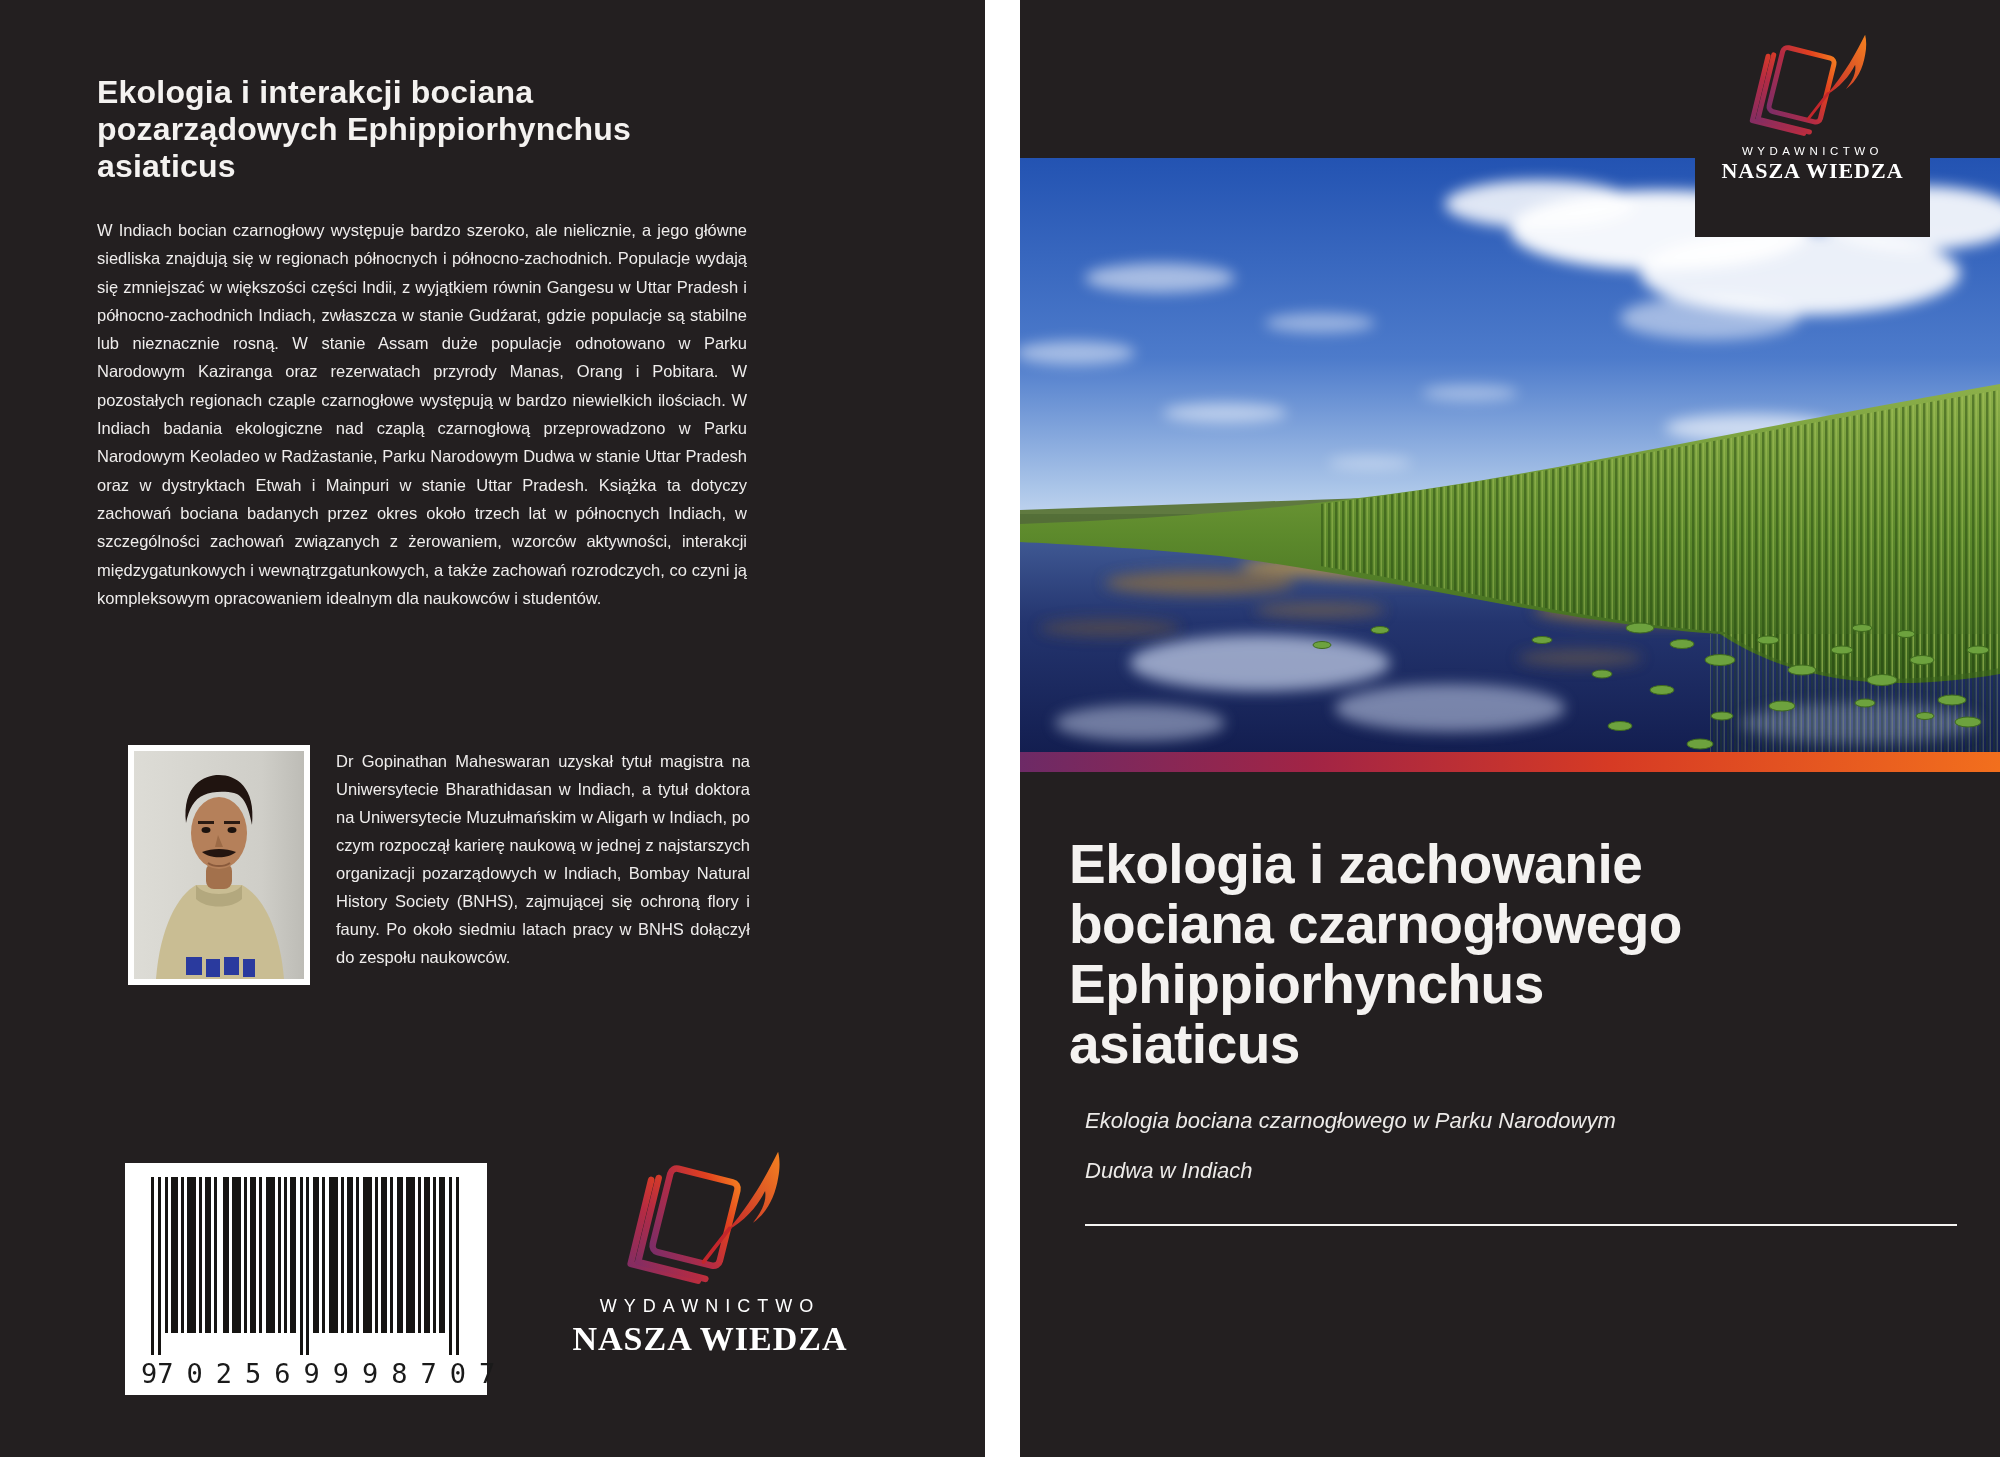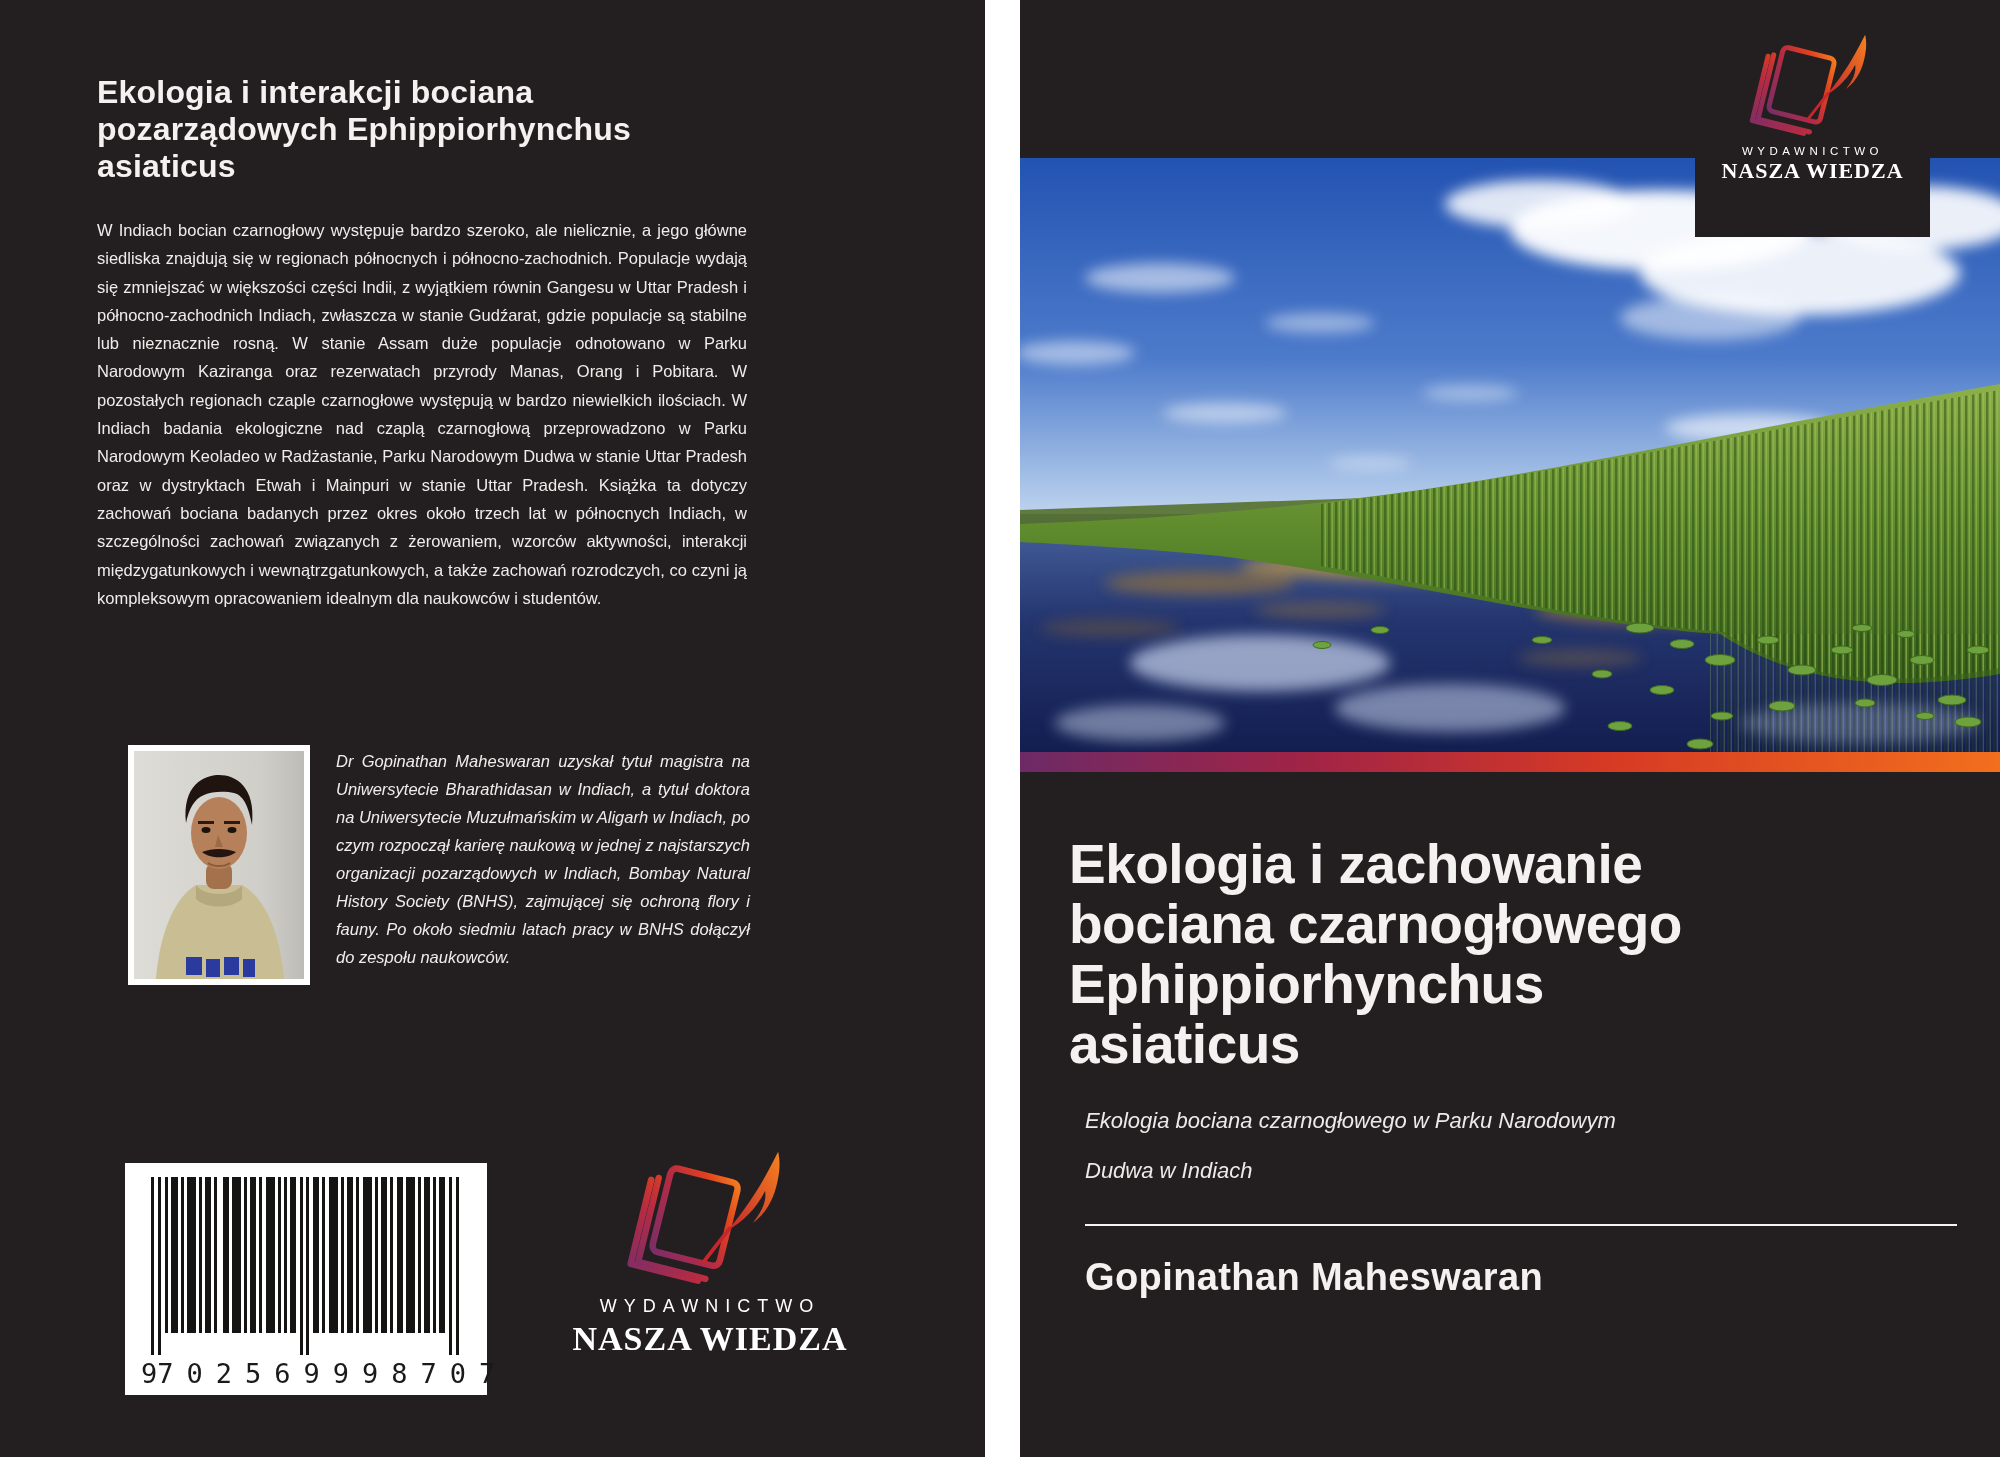--- a/index.html
+++ b/index.html
@@ -9,21 +9,21 @@
     font-family:"Liberation Sans", sans-serif;
     -webkit-font-smoothing:antialiased;
   }
   .abs{position:absolute;}
 
   
   .back-cover{left:0; top:0; width:985px; height:1457px; background:#231f20;}
   .bc-title{left:97px; top:74px; width:680px; font-weight:bold; font-size:32px; line-height:37px; letter-spacing:.2px;}
   .bc-desc{left:97px; top:216px; width:650px; font-size:16.5px; line-height:28.3px;
            text-align:justify; color:#efedec;}
-  .bc-author{left:128px; top:745px; width:622px; display:flex; gap:26px;font-style:italic;}
+  .bc-author{left:128px; top:745px; width:622px; display:flex; gap:26px;}
   .portrait{width:170px; height:228px; background:#fff; padding:6px; flex:0 0 auto;}
   .portrait svg{display:block; width:100%; height:100%;}
   .bc-bio{width:414px; font-size:16.5px; line-height:28px; text-align:justify; color:#efedec; margin-top:2px;}
 
   
   .barcode{left:125px; top:1163px; width:362px; height:232px; background:#fff;}
   .barcode svg{display:block; width:100%; height:100%;}
   .bc-digits{position:absolute; left:0; right:0; bottom:6px; display:flex;
              justify-content:space-between; padding:0 16px; color:#1a1a1a;
              font-family:"DejaVu Sans Mono", monospace; font-size:27px;}
@@ -330,16 +330,15 @@
       <div>asiaticus</div>
     </div>
 
     <div class="abs fc-subtitle">
       <div>Ekologia bociana czarnogłowego w Parku Narodowym</div>
       <div>Dudwa w Indiach</div>
     </div>
 
     <div class="abs fc-rule"></div>
 
-    <div class="abs fc-author">Gopinathan Maheswaran</div>
   </div>
 
 </div>
 
 </body></html>

